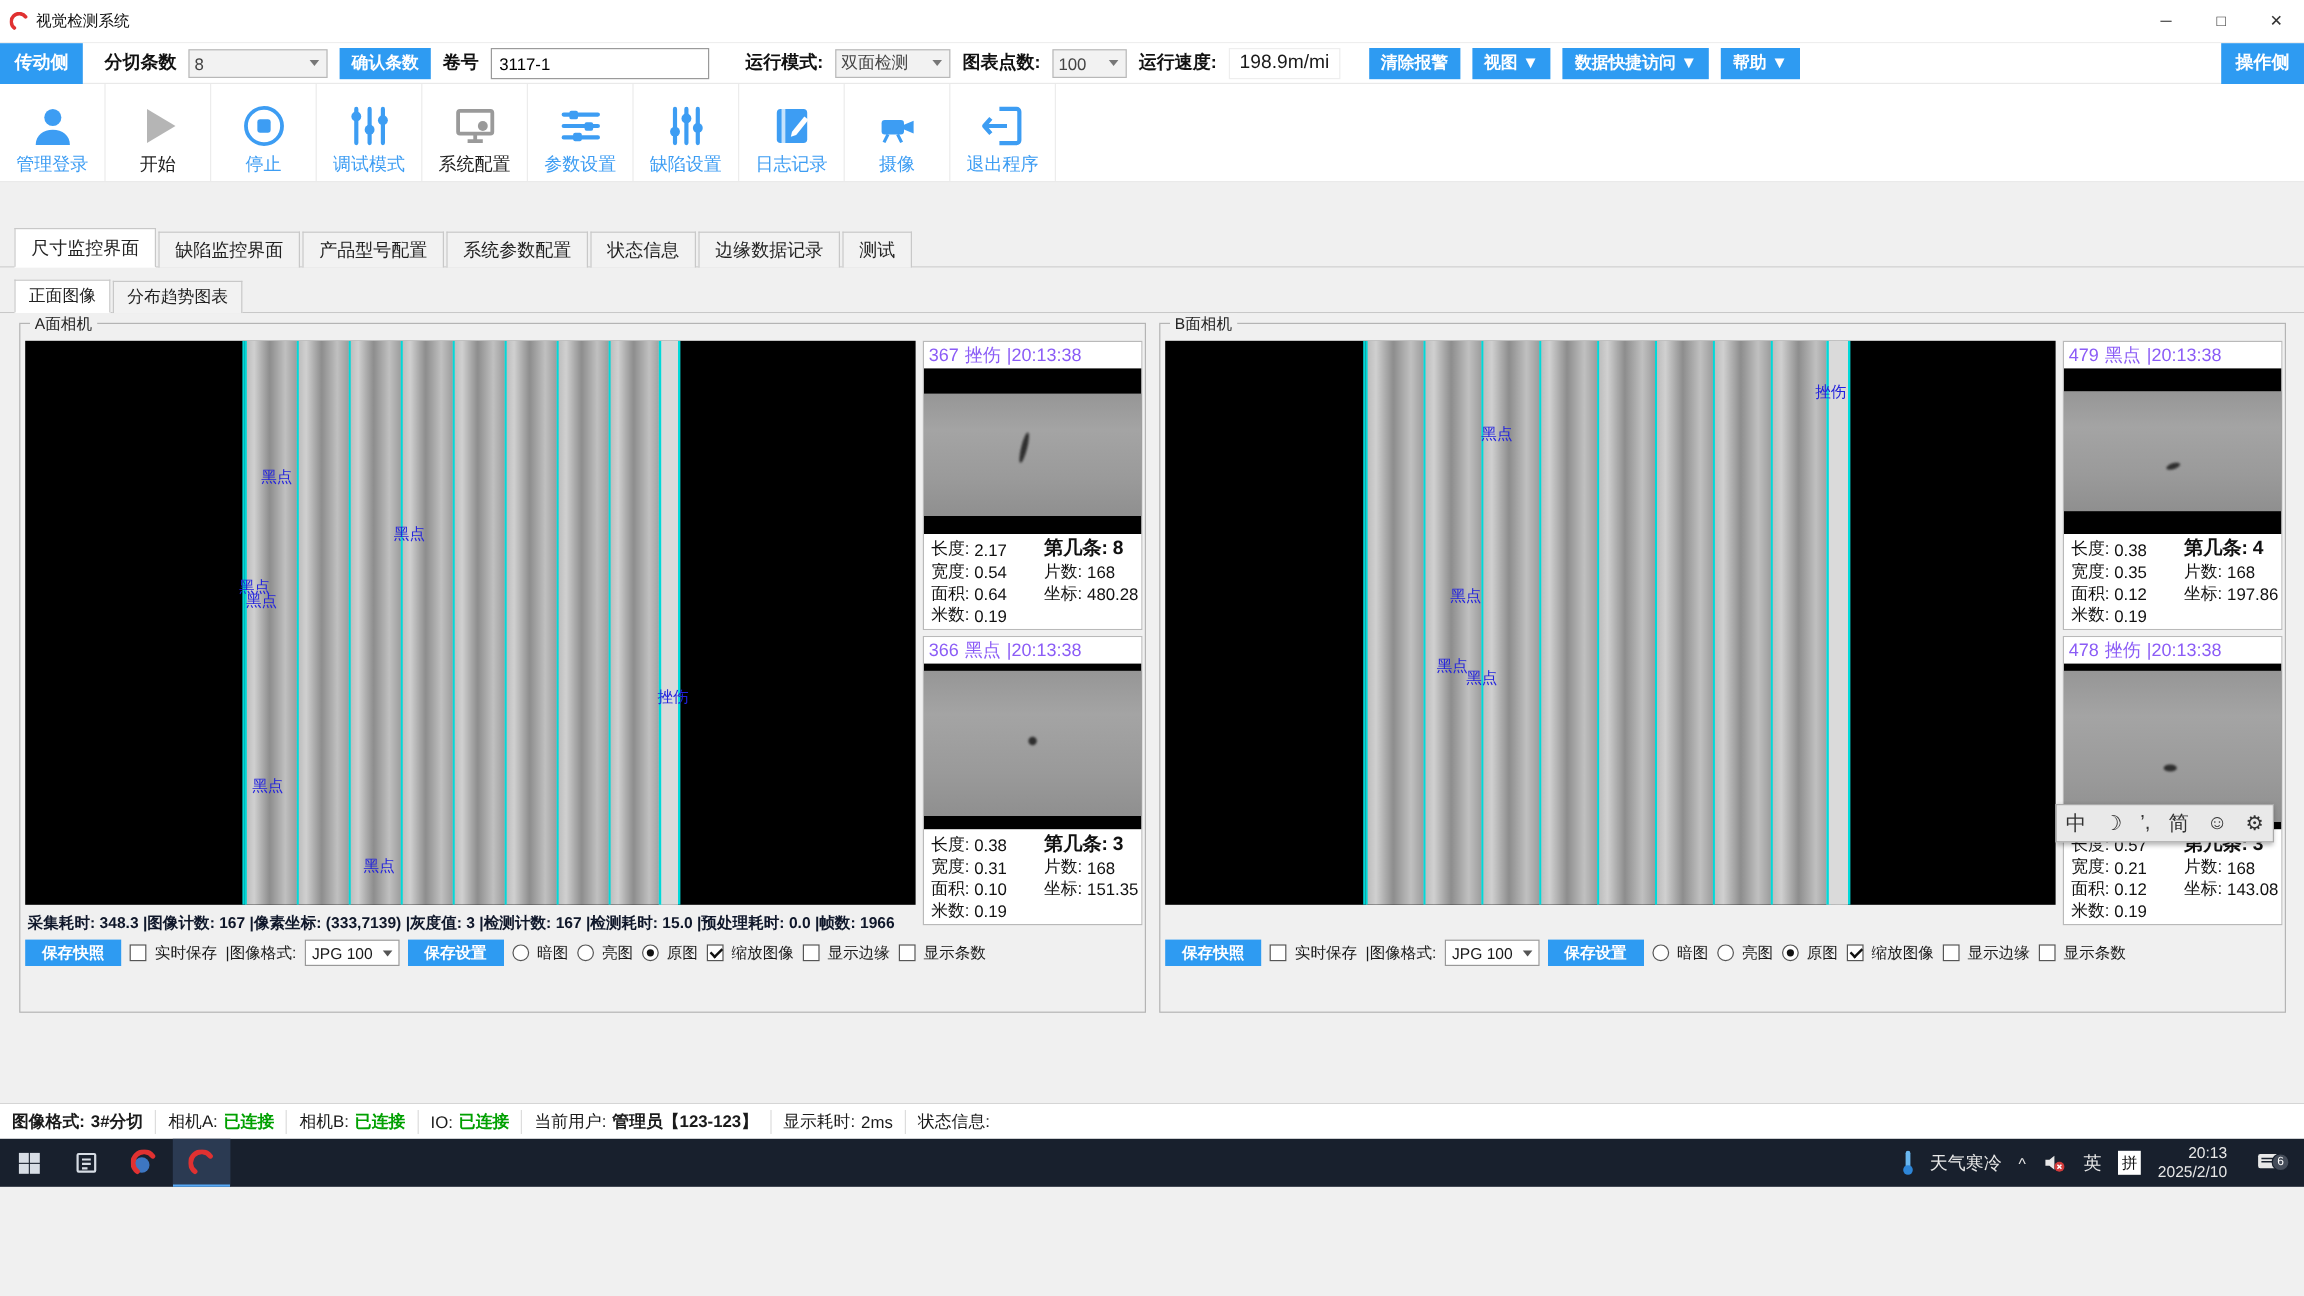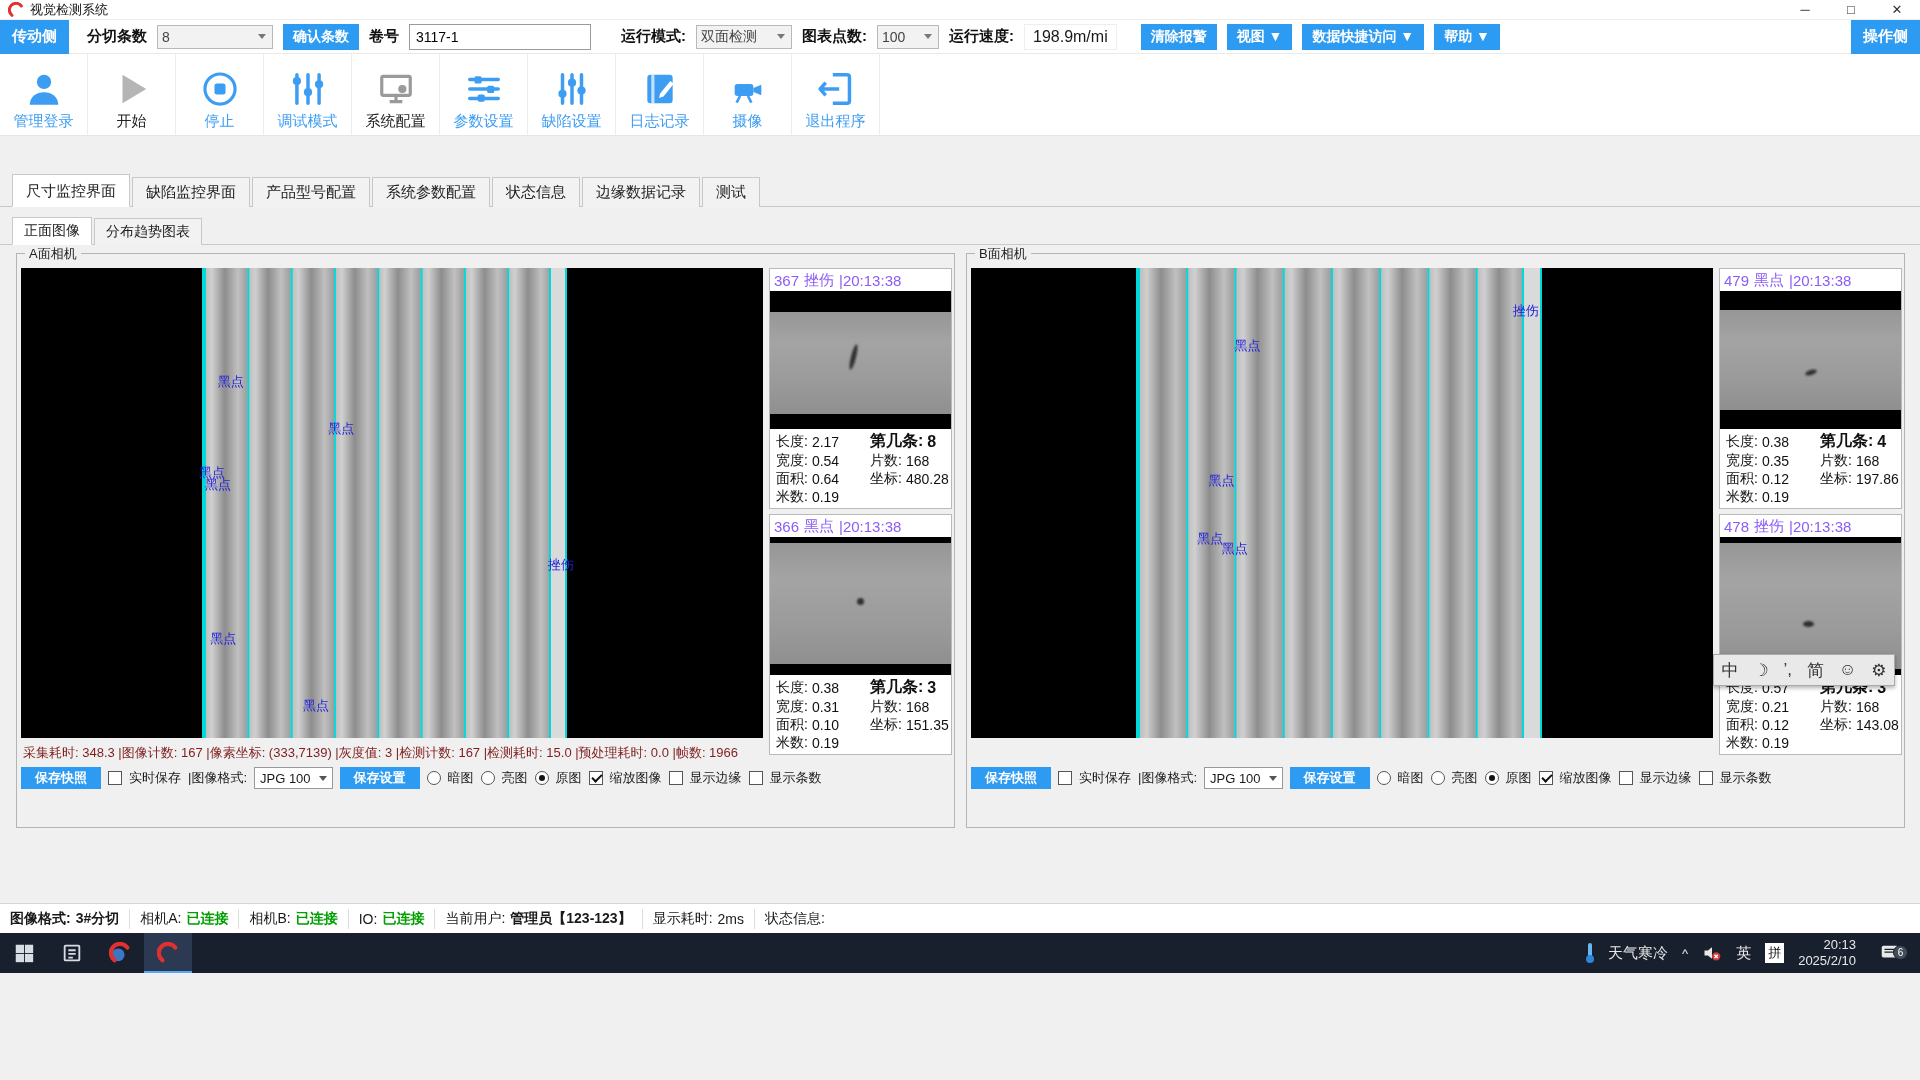--- a/index.html
+++ b/index.html
@@ -1,20 +1,20 @@
 <!DOCTYPE html>
 <html><head>
 <meta charset="utf-8">
 <style>
   * { margin:0; padding:0; box-sizing:border-box; }
   html,body { width:1920px; height:1080px; overflow:hidden;
     font-family:"Liberation Sans", sans-serif; background:#f0f0f0; color:#1a1a1a; }
 
   
-  .titlebar { height:20px; background:#fff; display:flex; align-items:center; border-bottom:1px solid #eee;text-align:center; }
+  .titlebar { height:36px; background:#fff; display:flex; align-items:center; border-bottom:1px solid #eee;text-align:center; }
   .applogo { width:16px; height:16px; margin:0 6px 0 8px; }
   .wtitle { font-size:13px; color:#111; }
   .winbtns { margin-left:auto; display:flex; height:100%; }
   .winbtn { width:46px; height:100%; display:flex; align-items:center; justify-content:center; font-size:13px; color:#333; }
 
   
   .toolbar { height:34px; background:#fff; display:flex; align-items:center; gap:10px; border-bottom:1px solid #e9e9e9; padding-right:0; }
   .bluebtn { background:#2e9bf2; color:#fff; font-size:14px; font-weight:bold; border:none;
     padding:0 10px; height:26px; display:inline-flex; align-items:center; justify-content:center; cursor:pointer; }
   .sidebtn { height:34px; padding:0 12px; font-size:15px; }
@@ -61,21 +61,21 @@
   .sidebar { position:absolute; left:752px; top:14px; width:183px; height:470px; display:flex; flex-direction:column; gap:5px; }
   .defblock { flex:1; background:#fff; border:1px solid #b9b9b9; display:flex; flex-direction:column; }
   .dhead { height:22px; display:flex; align-items:center; gap:5px; padding:0 4px; font-size:15px; color:#8b5cf6; background:#fff; }
   .thumb { height:138px; background:#000; position:relative; overflow:hidden; }
   .band { position:absolute; left:0; right:0; background:linear-gradient(180deg,#969696,#a4a4a4 30%,#9a9a9a 70%,#8f8f8f); }
   .mark { position:absolute; background:#2f2f2f; border-radius:50%; filter:blur(1px); }
   .dstats { flex:1; display:grid; grid-template-columns:94px 1fr; align-content:space-around; padding:2px 6px; font-size:14px; color:#111; background:#fff; }
   .dstats .cell { display:flex; gap:4px; align-items:center; white-space:nowrap; }
   .dstats .big { font-size:16px; font-weight:bold; }
 
-  .pstatus { position:absolute; left:6px; top:490px; width:925px; font-size:13px; color:#7f1d1d; white-space:nowrap; overflow:hidden; }
+  .pstatus { position:absolute; left:6px; top:490px; width:925px; font-size:13px; color:#0f172a; white-space:nowrap; overflow:hidden;font-weight:bold; }
   .saverow { position:absolute; left:4px; top:511px; width:930px; height:26px; display:flex; align-items:center; gap:7px; font-size:13px; }
   .saverow .bluebtn { font-size:13px; height:22px; padding:0 14px; }
   .cb { width:14px; height:14px; border:1px solid #555; background:#fff; position:relative; flex:none; cursor:pointer; }
   .cb.on::after { content:""; position:absolute; left:2px; top:2px; width:8px; height:4px;
     border-left:2px solid #111; border-bottom:2px solid #111; transform:rotate(-45deg); }
   .radio { width:14px; height:14px; border:1px solid #555; border-radius:50%; background:#fff; position:relative; flex:none; cursor:pointer; }
   .radio.on::after { content:""; position:absolute; left:3px; top:3px; width:6px; height:6px; border-radius:50%; background:#111; }
   .fmtsel { height:22px; border:1px solid #999; background:#fff; display:inline-flex; align-items:center; gap:8px; padding:0 5px; font-size:13px; }
   .fmtsel .arr { border-left:4px solid transparent; border-right:4px solid transparent; border-top:5px solid #555; }
   .lbl { white-space:nowrap; }

